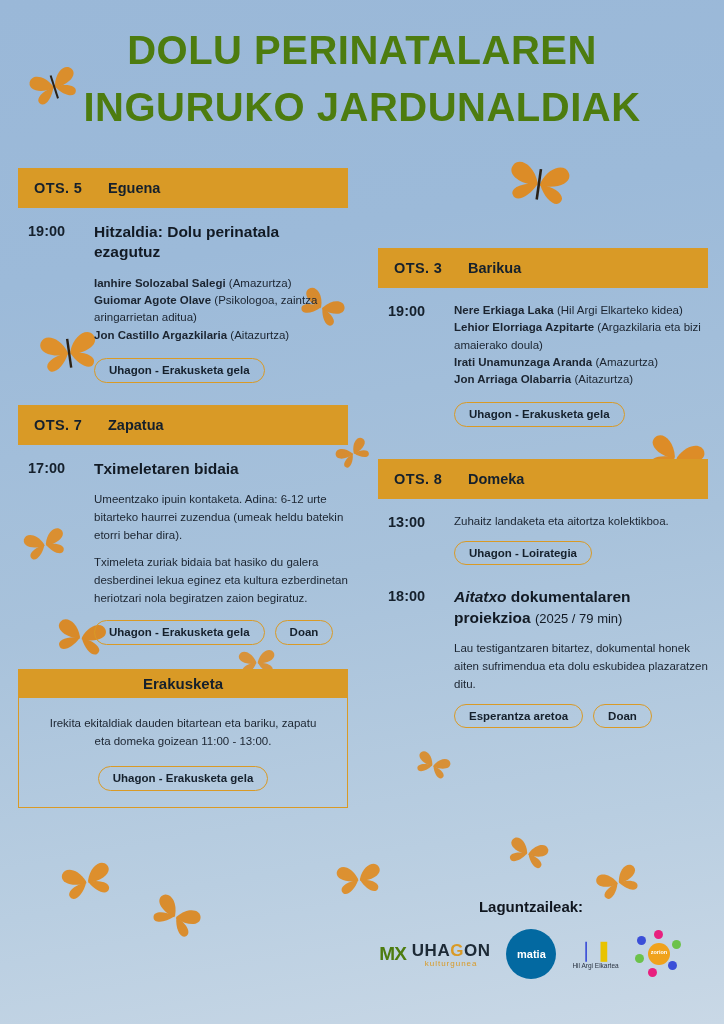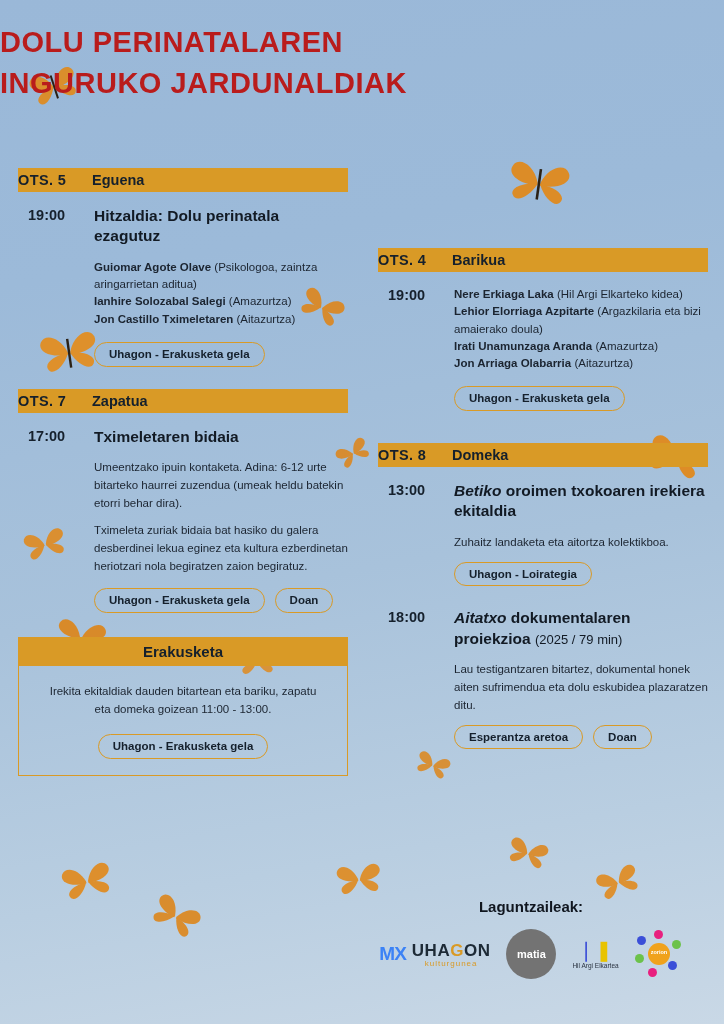--- a/index.html
+++ b/index.html
@@ -15,39 +15,39 @@
   }
 
   
   .bfly { position: absolute; pointer-events: none; }
   .bfly svg { display: block; }
 
   
   .title {
     position: absolute;
     top: 22px; left: 0; right: 0;
-    text-align: left;
-    font-size: 29px;
+    text-align: center;
+    font-size: 40px;
     font-weight: bold;
     letter-spacing: 0.5px;
     line-height: 1.42;
-    color: #b91c1c;
+    color: #4d7c0f;
   }
 
   
   .col-left { position: absolute; left: 18px; top: 168px; width: 330px; }
   .col-right { position: absolute; left: 378px; top: 248px; width: 330px; }
 
   
   .day-band {
     display: flex;
     align-items: center;
     background: #d99a26;
-    height: 24px;
-    padding: 0 0;
+    height: 40px;
+    padding: 0 16px;
     margin-bottom: 14px;
   }
   .day-band .date {
     font-weight: bold;
     font-size: 14.5px;
     letter-spacing: 0.4px;
     color: #15202c;
     min-width: 74px;
   }
   .day-band .dayname {
@@ -137,27 +137,27 @@
 
   .logo-circle {
     width: 44px; height: 44px;
     border-radius: 50%;
     border: 1px solid #cfd8df;
     background: #eef2f5;
     display: flex; align-items: center; justify-content: center;
     font-size: 8px; color: #7a6a4f; text-align: center; line-height: 1.05;
   }
   .logo-uhagon { display: flex; align-items: center; gap: 6px; }
-  .logo-uhagon .mx { font-size: 19px; font-weight: bold; color: #3b82f6; letter-spacing: -1px; }
+  .logo-uhagon .mx { font-size: 19px; font-weight: bold; color: #4d7c0f; letter-spacing: -1px; }
   .logo-uhagon .uh { font-size: 17px; font-weight: bold; color: #1d2a36; letter-spacing: 0.5px; }
   .logo-uhagon .uh .o { color: #d99a26; }
   .logo-uhagon .sub { font-size: 8px; color: #d99a26; letter-spacing: 1px; display:block; margin-top:-2px;}
   .logo-matia {
     width: 50px; height: 50px; border-radius: 50%;
-    background: #737373; color: #fff;
+    background: #0369a1; color: #fff;
     display: flex; align-items: center; justify-content: center;
     font-size: 11px; font-weight: bold;
   }
   .logo-hilargi { text-align: center; }
   .logo-hilargi .glyphs { font-size: 20px; letter-spacing: 1px; }
   .logo-hilargi .b1 { color: #3b4fd8; }
   .logo-hilargi .b2 { color: #e8c300; }
   .logo-hilargi .txt { font-size: 6.5px; color: #2a3340; display: block; line-height: 1.1; }
   .logo-dots {
     width: 48px; height: 48px; position: relative;
@@ -342,29 +342,29 @@
     <div class="day-band">
       <span class="date">OTS. 5</span>
       <span class="dayname">Eguena</span>
     </div>
     <div class="event">
       <div class="time">19:00</div>
       <div class="body">
         <div class="ev-title">Hitzaldia: Dolu perinatala ezagutuz</div>
         <div class="speakers">
           <div>
+            <span class="nm">Ianhire Solozabal Salegi</span>
+            <span class="role">(Amazurtza)</span>
+          </div>
+          <div>
             <span class="nm">Guiomar Agote Olave</span>
             <span class="role">(Psikologoa, zaintza aringarrietan aditua)</span>
           </div>
           <div>
-            <span class="nm">Ianhire Solozabal Salegi</span>
-            <span class="role">(Amazurtza)</span>
-          </div>
-          <div>
-            <span class="nm">Jon Castillo Tximeletaren</span>
+            <span class="nm">Jon Castillo Argazkilaria</span>
             <span class="role">(Aitazurtza)</span>
           </div>
         </div>
         <div class="pills">
           <span class="pill">Uhagon - Erakusketa gela</span>
         </div>
       </div>
     </div>
   </div>
 
@@ -393,21 +393,21 @@
     <div class="pills">
       <span class="pill">Uhagon - Erakusketa gela</span>
     </div>
   </div>
 </div>
 
 <div class="col-right">
 
   <div>
     <div class="day-band">
-      <span class="date">OTS. 4</span>
+      <span class="date">OTS. 3</span>
       <span class="dayname">Barikua</span>
     </div>
     <div class="event">
       <div class="time">19:00</div>
       <div class="body">
         <div class="speakers">
           <div>
             <span class="nm">Nere Erkiaga Laka</span>
             <span class="role">(Hil Argi Elkarteko kidea)</span>
           </div>
@@ -433,23 +433,20 @@
 
   <div style="margin-top:32px;">
     <div class="day-band">
       <span class="date">OTS. 8</span>
       <span class="dayname">Domeka</span>
     </div>
 
     <div class="event">
       <div class="time">13:00</div>
       <div class="body">
-        <div class="ev-title">
-          <span class="ital">Betiko</span><span> oroimen txokoaren irekiera ekitaldia</span>
-        </div>
         <div class="desc">Zuhaitz landaketa eta aitortza kolektikboa.</div>
         <div class="pills">
           <span class="pill">Uhagon - Loirategia</span>
         </div>
       </div>
     </div>
 
     <div class="event" style="margin-top:22px;">
       <div class="time">18:00</div>
       <div class="body">

